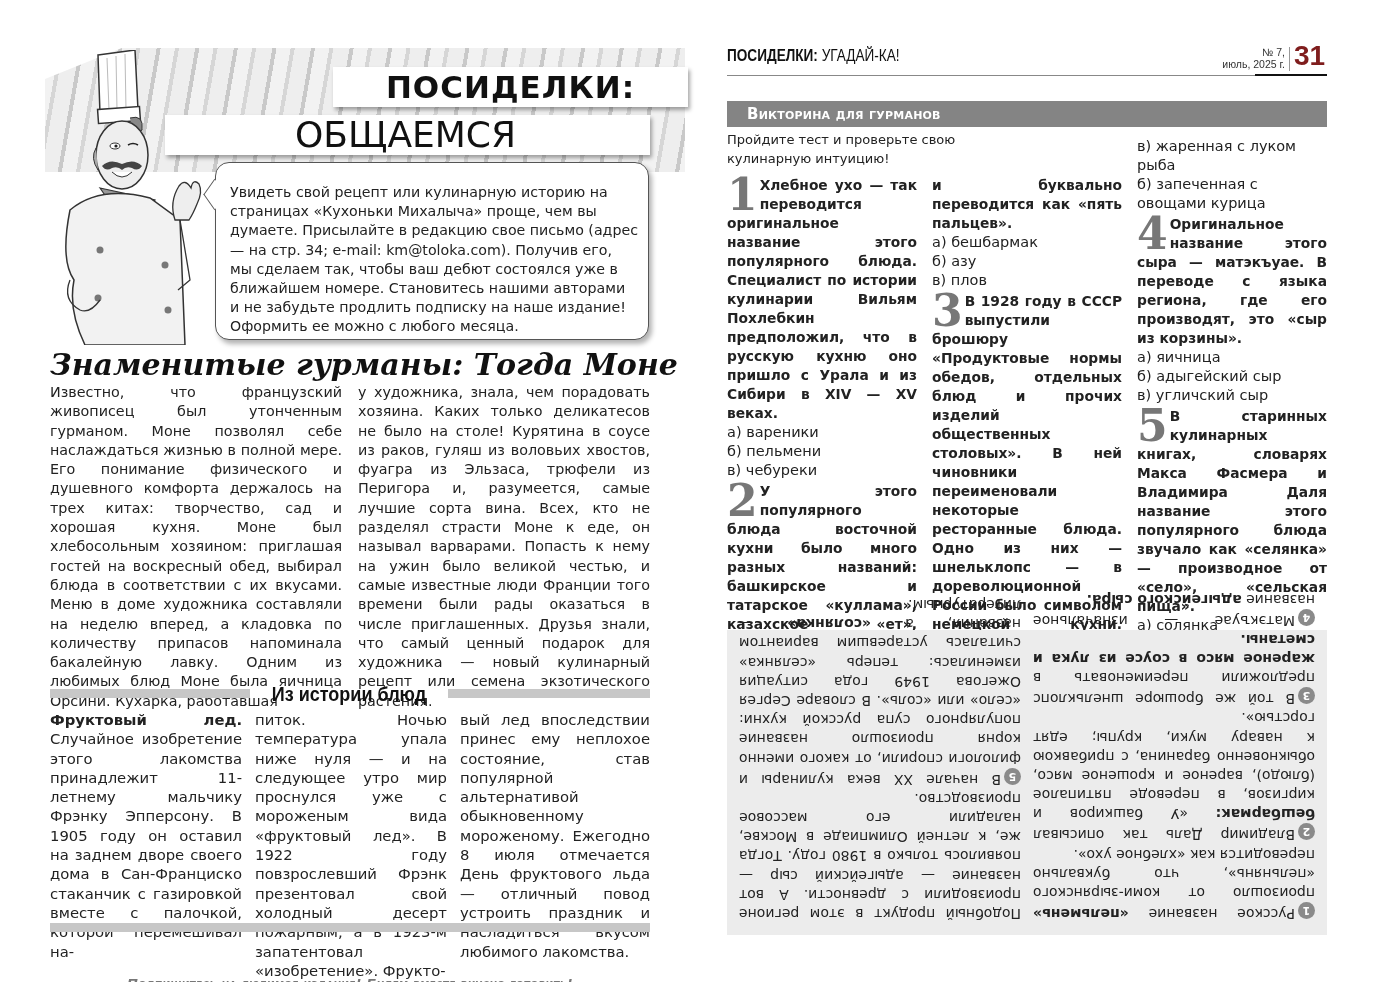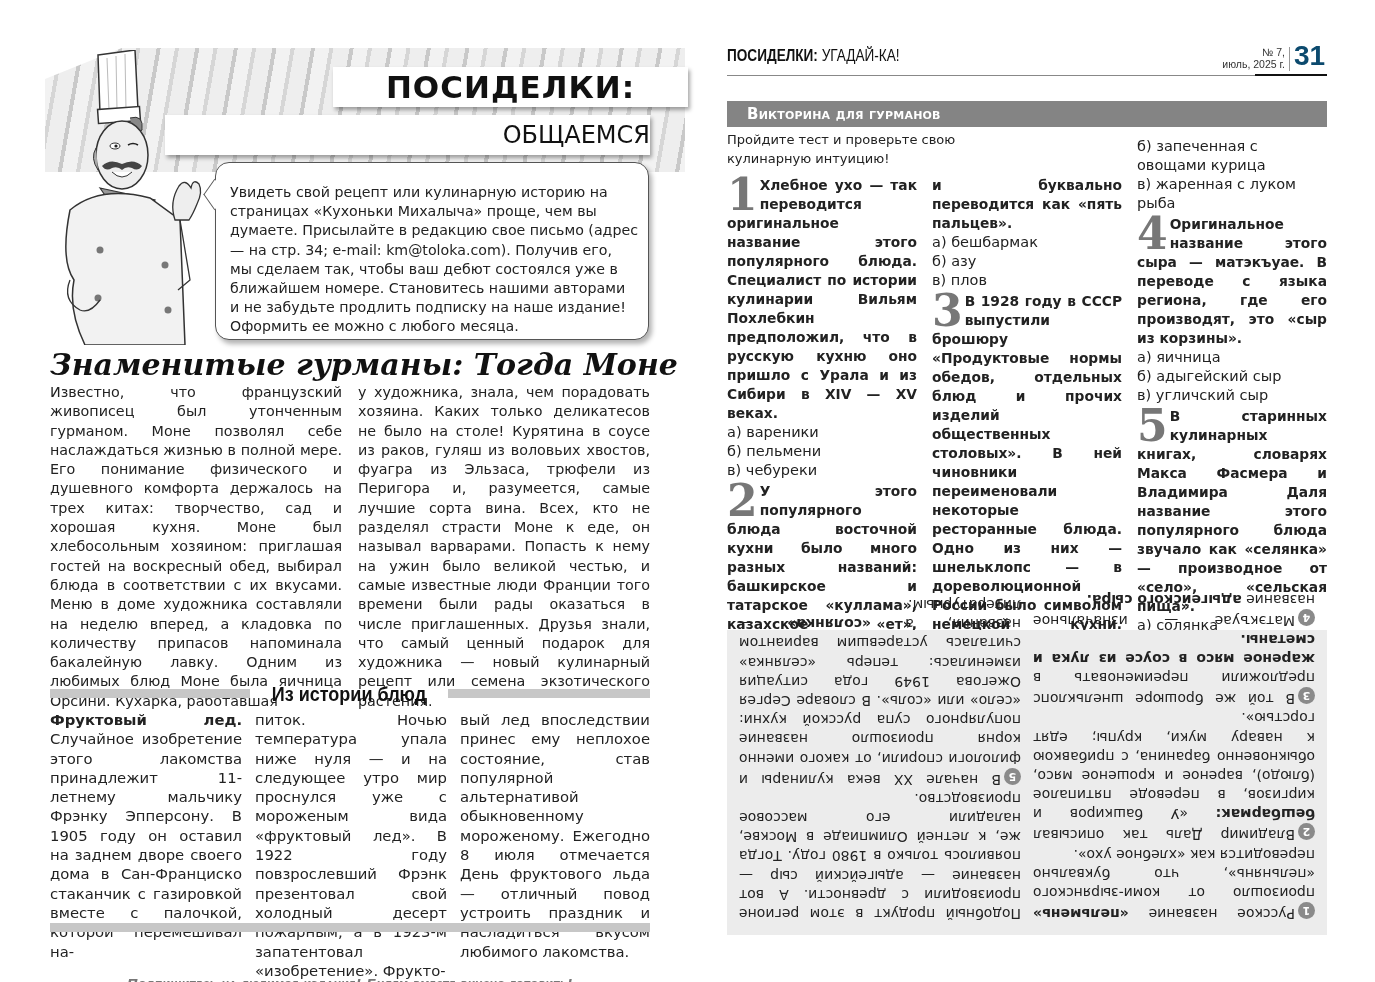--- a/index.html
+++ b/index.html
@@ -17,22 +17,22 @@
   }
   .title-bar1 {
     position: absolute; left: 333px; top: 67px; width: 355px; height: 40px;
     background: #fff; box-shadow: 2px 3px 4px rgba(0,0,0,0.35);
     font-family: "DejaVu Sans", sans-serif; font-weight: bold; font-size: 31px;
     text-align: center; line-height: 40px; letter-spacing: 1px; color: #111;
   }
   .title-bar2 {
     position: absolute; left: 165px; top: 115px; width: 485px; height: 40px;
     background: #fff; box-shadow: 2px 3px 4px rgba(0,0,0,0.35);
-    font-family: "DejaVu Sans", sans-serif; font-weight: normal; font-size: 24px;
-    text-align: right; line-height: 40px; padding-left: 130px; color: #111;
+    font-family: "DejaVu Sans", sans-serif; font-weight: normal; font-size: 36px;
+    text-align: left; line-height: 40px; padding-left: 130px; color: #111;
   }
   .chef {
     position: absolute; left: 60px; top: 50px; width: 195px; height: 295px;
   }
   .speech {
     position: absolute; left: 215px; top: 162px; width: 434px; height: 178px;
     border: 1.5px solid #555; border-radius: 14px; background: #fff;
     box-shadow: 3px 4px 5px rgba(0,0,0,0.3);
     padding: 20px 10px 8px 14px;
     font-family: "DejaVu Sans", sans-serif; font-size: 14.2px; line-height: 19.2px; color: #222;
@@ -84,21 +84,21 @@
     color: #111;
   }
   .running-head b { font-weight: bold; }
   .issue-info {
     position: absolute; left: 500px; top: 46px; width: 95px; text-align: right;
     font-family: "Liberation Sans", sans-serif; font-size: 10.5px; line-height: 12px; color: #333;
   }
   .issue-sep { position: absolute; left: 599px; top: 47px; width: 1px; height: 24px; background: #999; }
   .page-num {
     position: absolute; left: 604px; top: 40px;
-    font-family: "Liberation Sans", sans-serif; font-weight: bold; font-size: 28px; color: #0c4a6e;
+    font-family: "Liberation Sans", sans-serif; font-weight: bold; font-size: 28px; color: #7f1d1d;
   }
   .head-rule { position: absolute; left: 37px; top: 75px; width: 600px; height: 1px; background: #888; }
   .head-rule-thick { position: absolute; left: 565px; top: 74px; width: 72px; height: 2px; background: #111; }
 
   .quiz-bar {
     position: absolute; left: 37px; top: 101px; width: 600px; height: 26px;
     background: #848484; color: #fff; padding-left: 20px;
     font-family: "DejaVu Sans", sans-serif; font-weight: bold; font-size: 15px; line-height: 26px;
     font-variant: small-caps; letter-spacing: 0.2px;
   }
@@ -248,22 +248,22 @@
       <span class="num">3</span>
       <span>В 1928 году в СССР выпустили брошюру «Продуктовые нормы обедов, отдельных блюд и прочих изделий общественных столовых». В ней чиновники переименовали некоторые ресторанные блюда. Одно из них — шнельклопс — в дореволюционной России было символом немецкой кухни. Сейчас у такого блюда нет специального названия. Что это такое?</span>
     </div>
     <div class="opt-block">
       <div class="opt">а) мясо в сливочном соусе</div>
     </div>
   </div>
 
   <div class="qcol qc3">
     <div class="opt-block">
+      <div class="opt">в) жаренная с луком рыба</div>
       <div class="opt">б) запеченная с овощами курица</div>
-      <div class="opt">в) жаренная с луком рыба</div>
     </div>
     <div class="q">
       <span class="num">4</span>
       <span>Оригинальное название этого сыра — матэкъуае. В переводе с языка региона, где его производят, это «сыр из корзины».</span>
     </div>
     <div class="opt-block">
       <div class="opt">а) яичница</div>
       <div class="opt">б) адыгейский сыр</div>
       <div class="opt">в) угличский сыр</div>
     </div>

